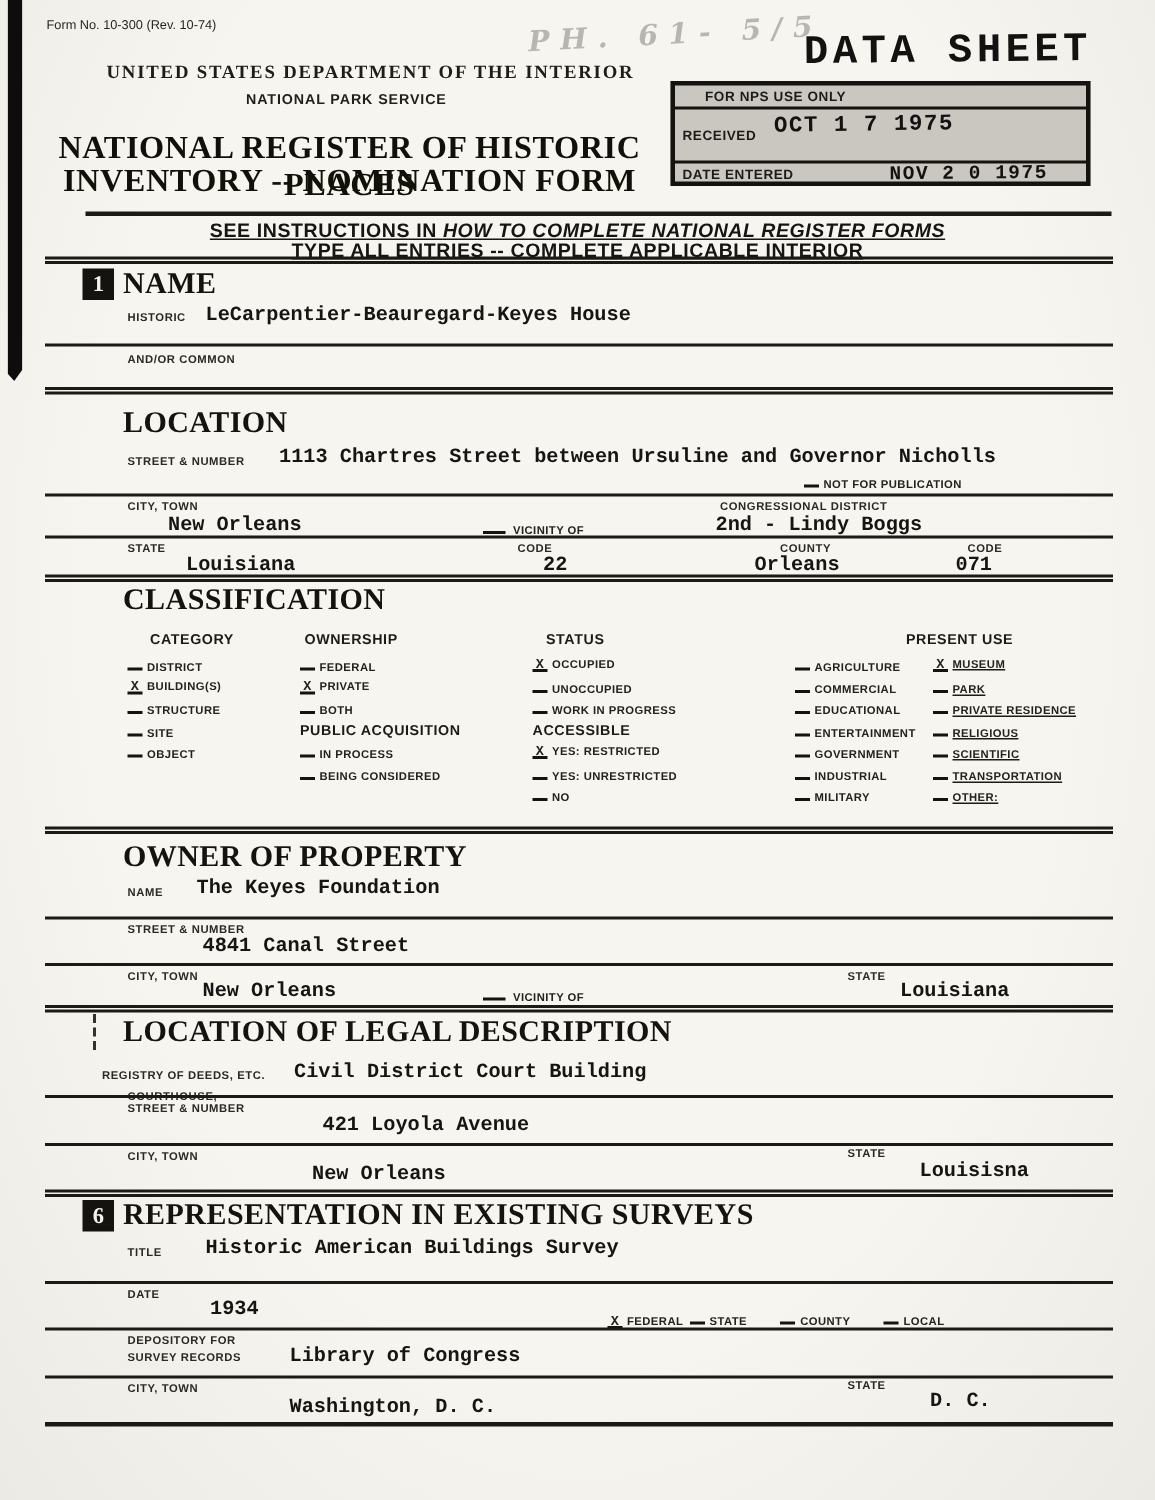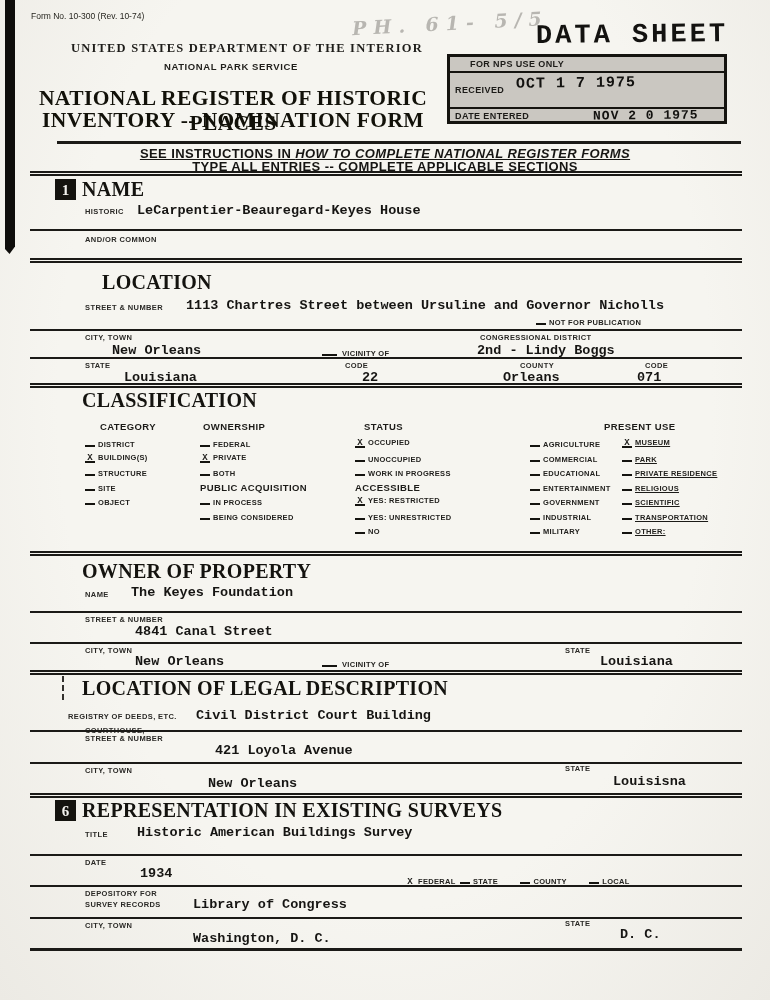--- a/index.html
+++ b/index.html
@@ -59,32 +59,32 @@
     <div class="npsline" style="width:100%;"></div>
     <div class="abs" style="left:5px;top:28px;font-size:9px;font-weight:bold;letter-spacing:.4px;">RECEIVED</div>
     <div class="abs stamp" style="left:66px;top:18px;font-size:15px;letter-spacing:1px;transform:rotate(-.8deg);">OCT 1 7 1975</div>
     <div class="abs npsline" style="left:0;top:50px;width:100%;"></div>
     <div class="abs" style="left:5px;top:54px;font-size:9px;font-weight:bold;letter-spacing:.4px;">DATE ENTERED</div>
     <div class="abs stamp" style="left:143px;top:51px;font-size:13px;letter-spacing:1px;transform:rotate(-.5deg);">NOV 2 0 1975</div>
   </div>
 
   <div class="abs rule3" style="left:57px;top:141px;width:684px;"></div>
   <div class="abs bannertxt" style="left:0;top:146px;"><span>SEE INSTRUCTIONS IN </span><span style="font-style:italic;">HOW TO COMPLETE NATIONAL REGISTER FORMS</span></div>
-  <div class="abs bannertxt" style="left:0;top:159px;">TYPE ALL ENTRIES -- COMPLETE APPLICABLE SECTIONS</div>
+  <div class="abs bannertxt" style="left:0;top:159px;">TYPE ALL ENTRIES -- COMPLETE APPLICABLE INTERIOR</div>
   <div class="abs rule2" style="left:30px;top:171px;width:712px;"></div>
 
   <div class="abs numbox" style="left:55px;top:179px;">1</div>
   <div class="abs h1" style="left:82px;top:178px;">NAME</div>
   <div class="abs lbl" style="left:85px;top:207px;">HISTORIC</div>
   <div class="abs val" style="left:137px;top:203px;">LeCarpentier-Beauregard-Keyes House</div>
   <div class="abs rule" style="left:30px;top:229px;width:712px;"></div>
   <div class="abs lbl" style="left:85px;top:235px;">AND/OR COMMON</div>
   <div class="abs rule2" style="left:30px;top:258px;width:712px;"></div>
 
-  <div class="abs h1" style="left:82px;top:271px;margin-left:20px;">LOCATION</div>
+  <div class="abs h1" style="left:82px;top:271px;">LOCATION</div>
   <div class="abs lbl" style="left:85px;top:303px;">STREET &amp; NUMBER</div>
   <div class="abs val" style="left:186px;top:298px;">1113 Chartres Street between Ursuline and Governor Nicholls</div>
   <div class="abs ci" style="left:536px;top:316px;"><span class="mk"></span><span>NOT FOR PUBLICATION</span></div>
   <div class="abs rule" style="left:30px;top:329px;width:712px;"></div>
   <div class="abs lbl" style="left:85px;top:333px;">CITY, TOWN</div>
   <div class="abs val" style="left:112px;top:343px;">New Orleans</div>
   <div class="abs ci" style="left:322px;top:347px;"><span class="mk long"></span><span>VICINITY OF</span></div>
   <div class="abs lbl" style="left:480px;top:333px;">CONGRESSIONAL DISTRICT</div>
   <div class="abs val" style="left:477px;top:343px;">2nd - Lindy Boggs</div>
   <div class="abs rule" style="left:30px;top:357px;width:712px;"></div>

